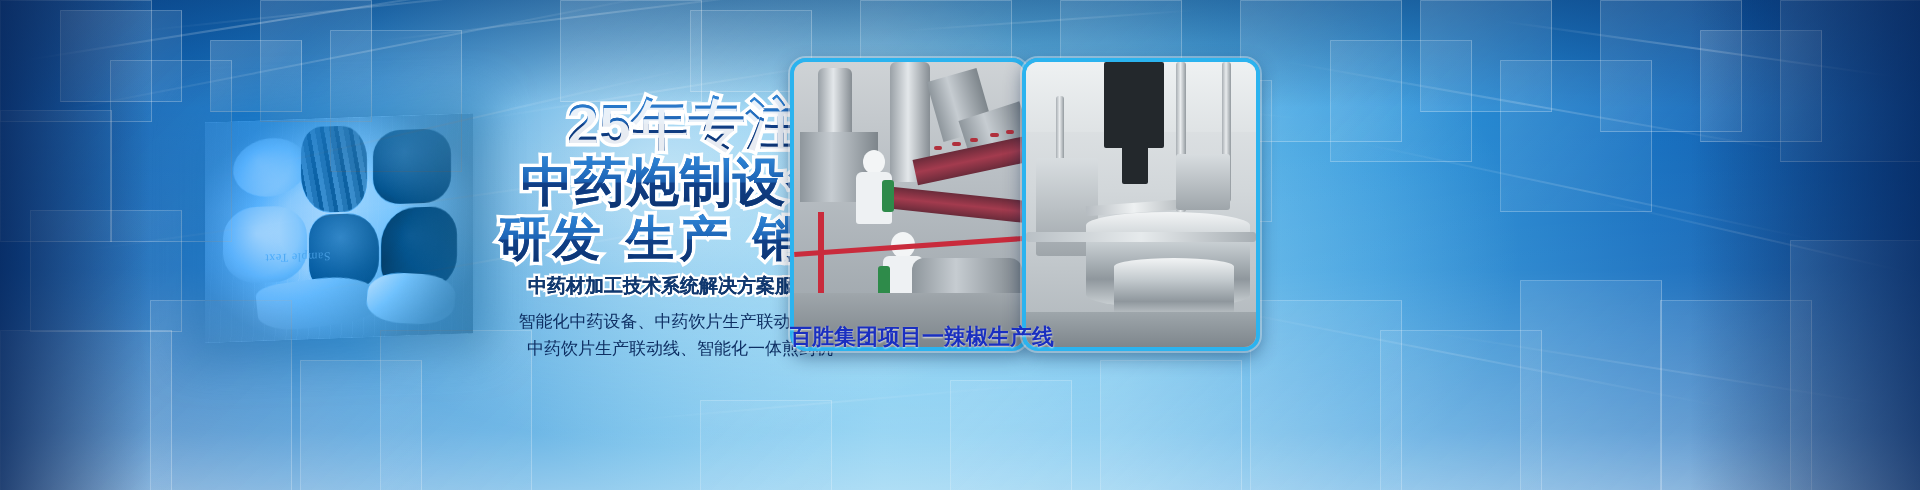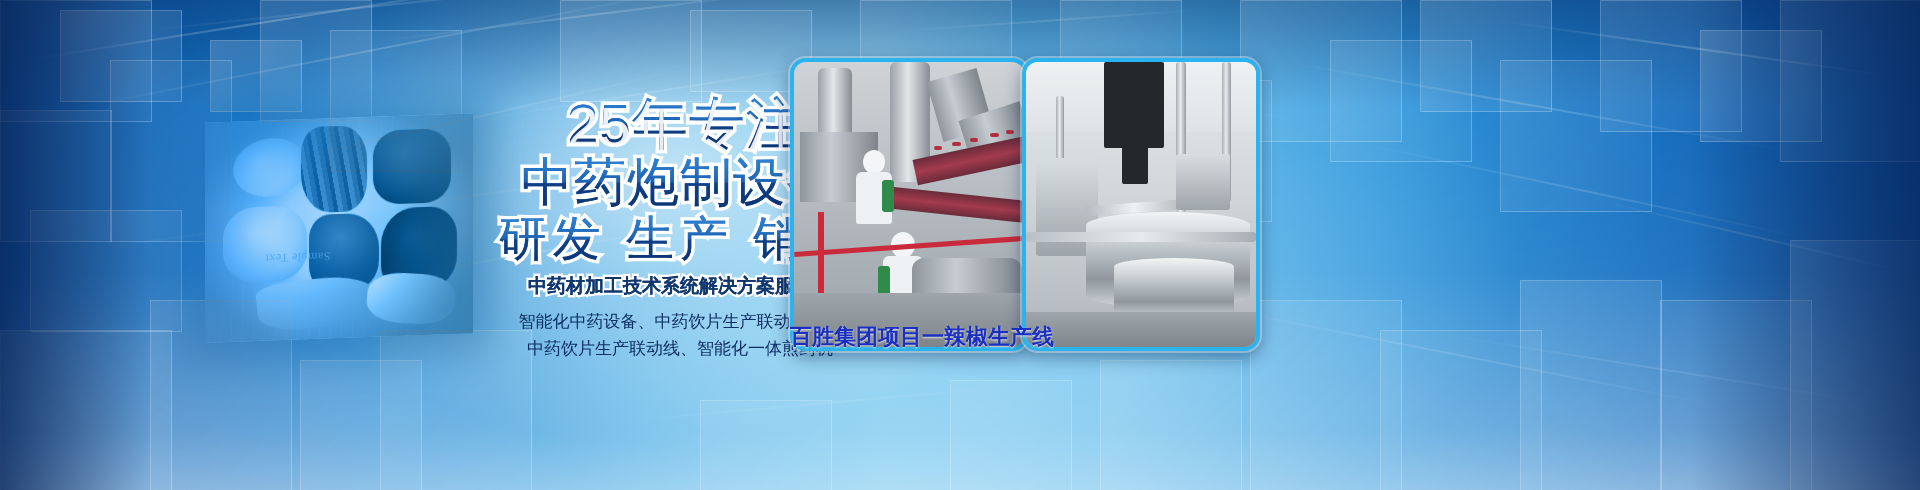--- a/index.html
+++ b/index.html
@@ -55,21 +55,21 @@
       background:radial-gradient(circle at 40% 35%,#7e2b22,#571a14 60%,#3a100c);}
   .h7{left:52px;top:160px;width:120px;height:48px;border-radius:20% 50% 30% 40%;
       background:linear-gradient(100deg,#cfd9d2,#a8bdb2 50%,#86a295);transform:rotate(-6deg);}
   .h8{left:162px;top:158px;width:88px;height:50px;border-radius:40%;
       background:linear-gradient(95deg,#dfe5d8,#b6c4ae 60%,#93a489);transform:rotate(5deg);}
   .sampletext{position:absolute;left:60px;top:130px;font-size:12px;color:rgba(120,150,175,.85);
     transform:rotate(180deg);font-family:"Liberation Serif",serif;letter-spacing:.5px;}
 
   
   .copy{position:absolute;left:470px;top:95px;width:420px;text-align:center;}
-  .ln{position:relative;font-weight:normal;line-height:1.02;white-space:nowrap;
+  .ln{position:relative;font-weight:bold;line-height:1.02;white-space:nowrap;
       font-family:"Liberation Sans","DejaVu Sans",sans-serif;}
 
   .ln1{font-size:56px;letter-spacing:1px;margin-left:10px;
        color:#1a5fae;
        -webkit-text-stroke:7px #ffffff;paint-order:stroke fill;
        text-shadow:0 3px 0 rgba(255,255,255,.9);}
   .ln1 .inner{position:absolute;left:0;right:0;top:0;
        color:transparent;-webkit-text-stroke:0;
        background:linear-gradient(180deg,#2f86d8 0%,#1d63b4 48%,#113f86 52%,#0c3370 100%);
        -webkit-background-clip:text;background-clip:text;}

